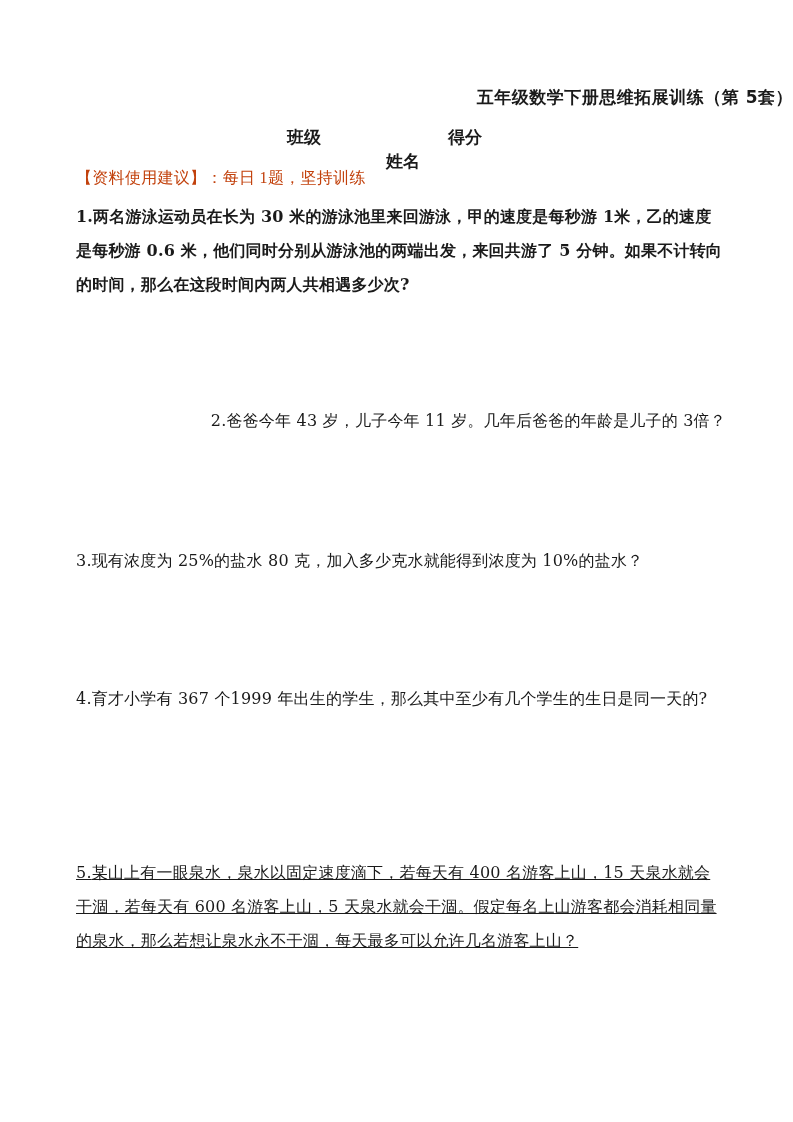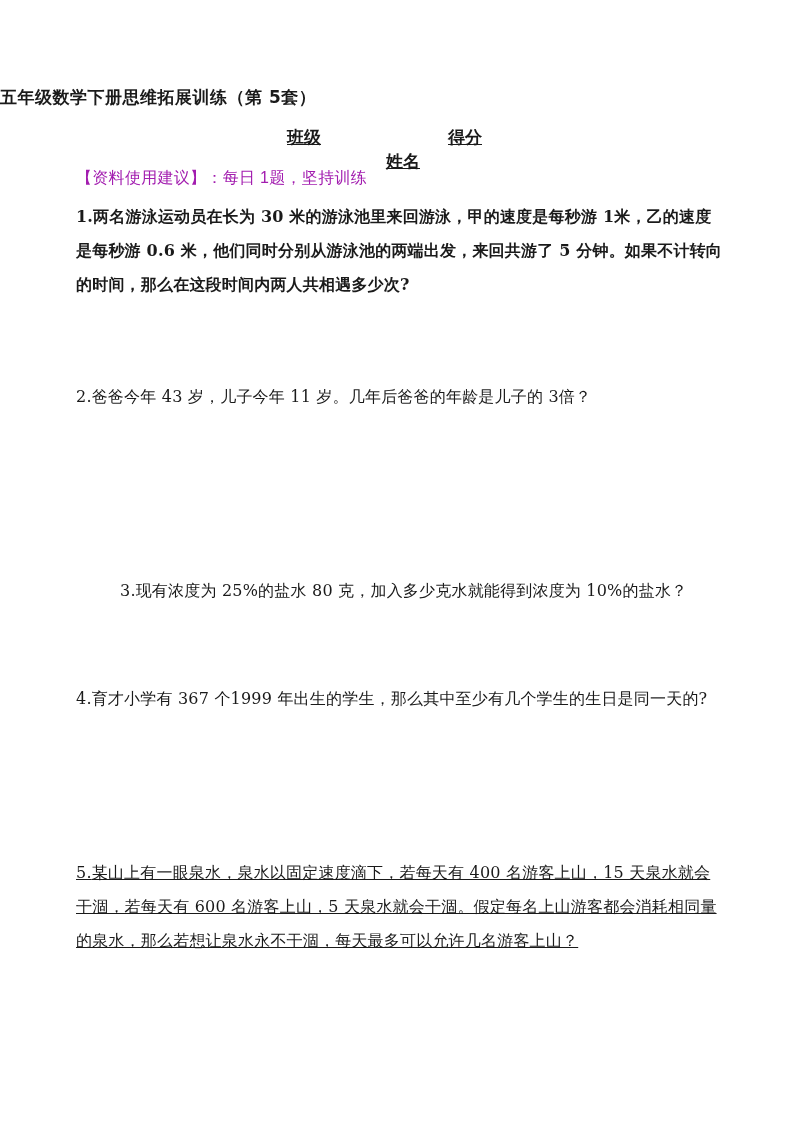--- a/index.html
+++ b/index.html
@@ -1,45 +1,45 @@
 <!DOCTYPE html>
 <html><head>
 <meta charset="utf-8">
 <style>
   html, body { margin: 0; padding: 0; background: #ffffff; }
   body { width: 793px; height: 1122px; position: relative; overflow: hidden; color: #1a1a1a; }
-  .title { position: absolute; top: 86px; left: 0; width: 793px; text-align: left; font-family: "DejaVu Sans", sans-serif; font-size: 17px; font-weight: bold; letter-spacing: 0.5px; }
+  .title { position: absolute; top: 86px; left: 0; width: 793px; text-align: right; font-family: "DejaVu Sans", sans-serif; font-size: 17px; font-weight: bold; letter-spacing: 0.5px; }
   .info-row { position: absolute; top: 126px; left: 0; width: 793px; font-family: "DejaVu Sans", sans-serif; font-size: 17px; font-weight: bold; }
-  .info-row span { position: absolute; top: 0; text-decoration: underline; }
-  .advice { position: absolute; top: 168px; left: 76px; font-family: Liberation Sans, sans-serif; font-size: 16px; color: #a21caf; letter-spacing: 0.3px; }
+  .info-row span { position: absolute; top: 0; }
+  .advice { position: absolute; top: 168px; left: 76px; font-family: Liberation Serif, serif; font-size: 16px; color: #c2410c; letter-spacing: 0.3px; }
   .q { position: absolute; left: 76px; width: 650px; font-family: "DejaVu Serif", serif; font-size: 16px; line-height: 34px; letter-spacing: 0.2px; margin: 0; }
   .q span { display: inline; }
 </style>
 </head>
 <body>
 
 <div class="title">五年级数学下册思维拓展训练（第 5套）</div>
 
 <div class="info-row">
   <span style="left:287px;">班级</span>
   <span style="left:386px;margin-top:24px;">姓名</span>
   <span style="left:448px;">得分</span>
 </div>
 
 <div class="advice">【资料使用建议】：每日 1题，坚持训练</div>
 
 <p class="q" style="top:200px;font-weight:bold;">
   <span>1.</span><span>两名游泳运动员在长为 30 米的游泳池里来回游泳，甲的速度是每秒游 1米，乙的速度是每秒游 0.6 米，他们同时分别从游泳池的两端出发，来回共游了 5 分钟。如果不计转向的时间，那么在这段时间内两人共相遇多少次?</span>
 </p>
 
-<p class="q" style="top:380px;">
+<p class="q" style="top:404px;text-align:right;">
   <span>2.</span><span>爸爸今年 43 岁，儿子今年 11 岁。几年后爸爸的年龄是儿子的 3倍？</span>
 </p>
 
-<p class="q" style="top:574px;margin-left:44px;">
+<p class="q" style="top:544px;">
   <span>3.</span><span>现有浓度为 25%的盐水 80 克，加入多少克水就能得到浓度为 10%的盐水？</span>
 </p>
 
 <p class="q" style="top:682px;">
   <span>4.</span><span>育才小学有 367 个1999 年出生的学生，那么其中至少有几个学生的生日是同一天的?</span>
 </p>
 
 <p class="q" style="top:856px;text-decoration:underline;">
   <span>5.</span><span>某山上有一眼泉水，泉水以固定速度滴下，若每天有 400 名游客上山，15 天泉水就会干涸，若每天有 600 名游客上山，5 天泉水就会干涸。假定每名上山游客都会消耗相同量的泉水，那么若想让泉水永不干涸，每天最多可以允许几名游客上山？</span>
 </p>

